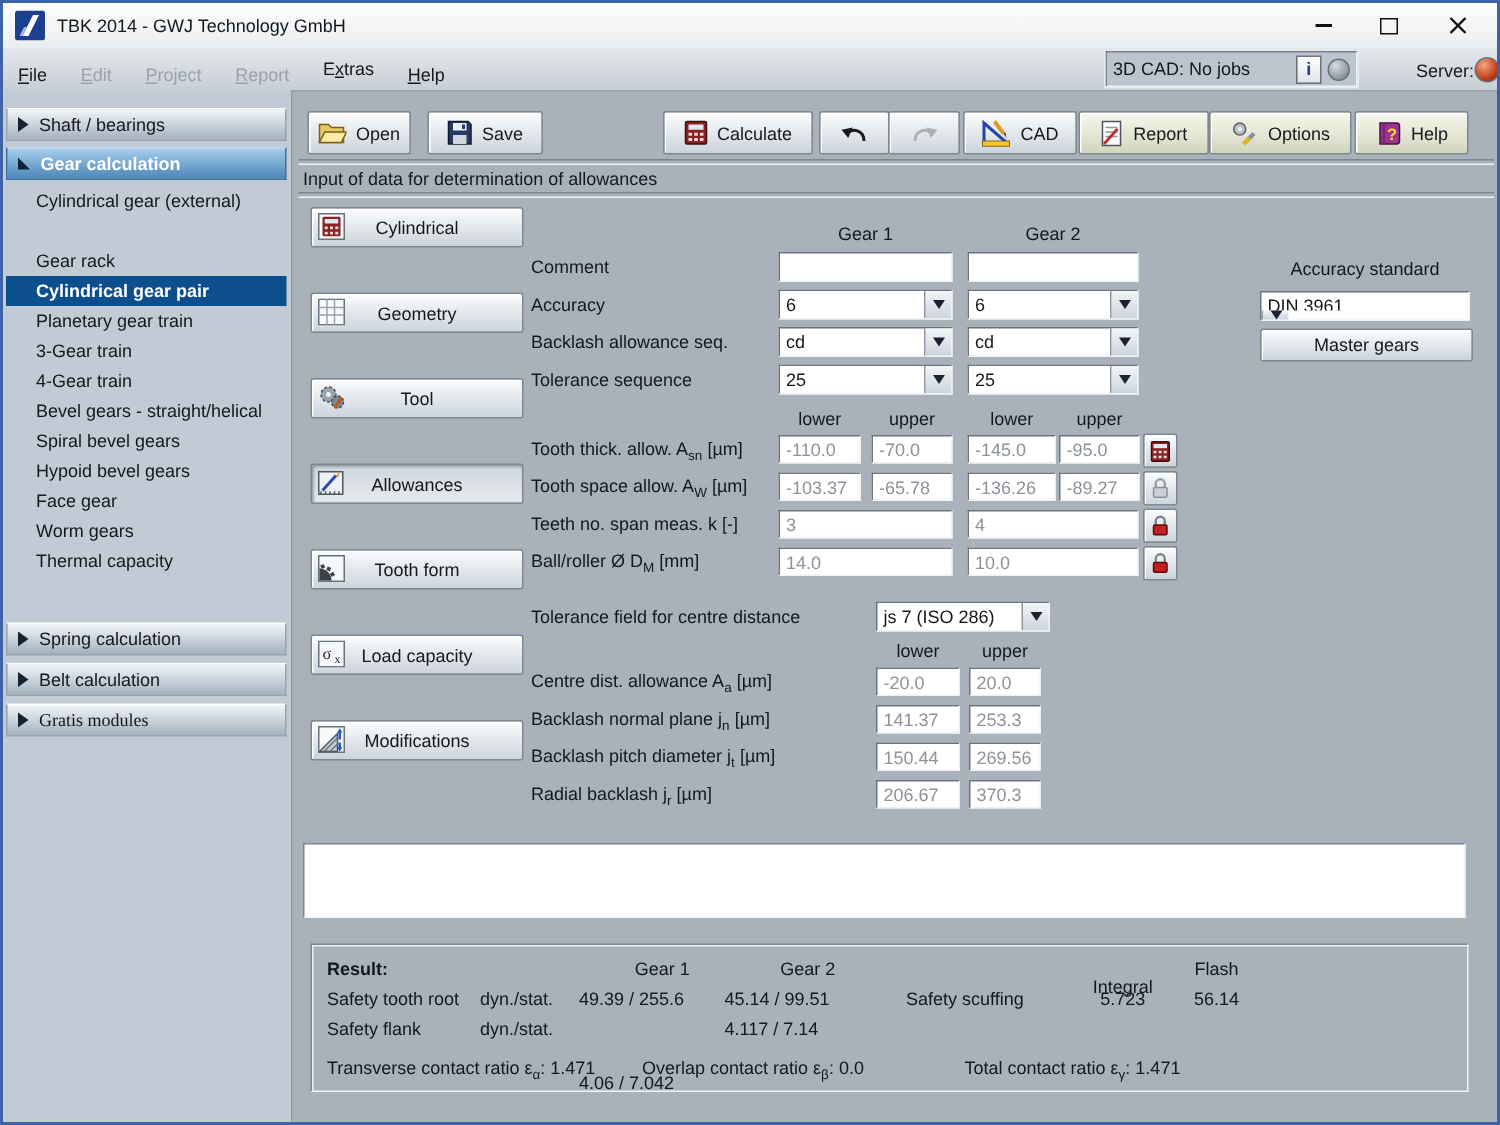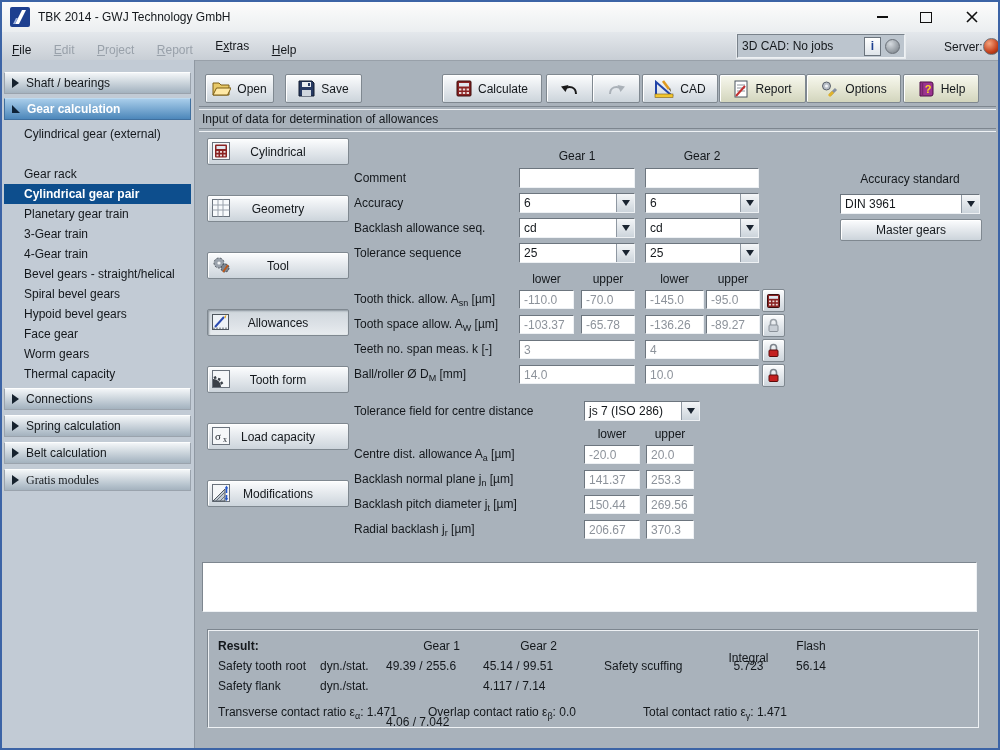--- a/index.html
+++ b/index.html
@@ -170,24 +170,20 @@
       </div>
     <div class="sitem" style="top:264px;">
         <span>Face gear</span>
       </div>
     <div class="sitem" style="top:284px;">
         <span>Worm gears</span>
       </div>
     <div class="sitem" style="top:304px;">
         <span>Thermal capacity</span>
       </div>
-    <div class="acc" style="top:328px;">
-      <span class="tri-r"></span>
-      <span>Connections</span>
-    </div>
     <div class="acc" style="top:355px;">
       <span class="tri-r"></span>
       <span>Spring calculation</span>
     </div>
     <div class="acc" style="top:382px;">
       <span class="tri-r"></span>
       <span>Belt calculation</span>
     </div>
     <div class="acc" style="top:409px;font-family:Liberation Serif, serif;">
       <span class="tri-r"></span>
@@ -404,21 +400,21 @@
       </span>
     </div>
   <div class="ab dd" style="left:643px;top:241px;width:114px;height:20px;">
       <span class="val">25</span>
       <span class="arr">
         <i></i>
       </span>
     </div>
 
   <div class="ab colhead" style="left:838px;top:170px;width:140px;">Accuracy standard</div>
-  <div class="ab dd" style="left:838px;top:192px;width:140px;height:20px;">
+  <div class="ab dd" style="left:838px;top:192px;width:140px;height:20px;flex-direction:column;">
       <span class="val">DIN 3961</span>
       <span class="arr">
         <i></i>
       </span>
     </div>
   <div class="ab rbtn" style="left:838px;top:217px;width:140px;height:20px;">
       <span>Master gears</span>
     </div>
 
   <div class="ab colhead" style="left:517px;top:270px;width:55px;">lower</div>

